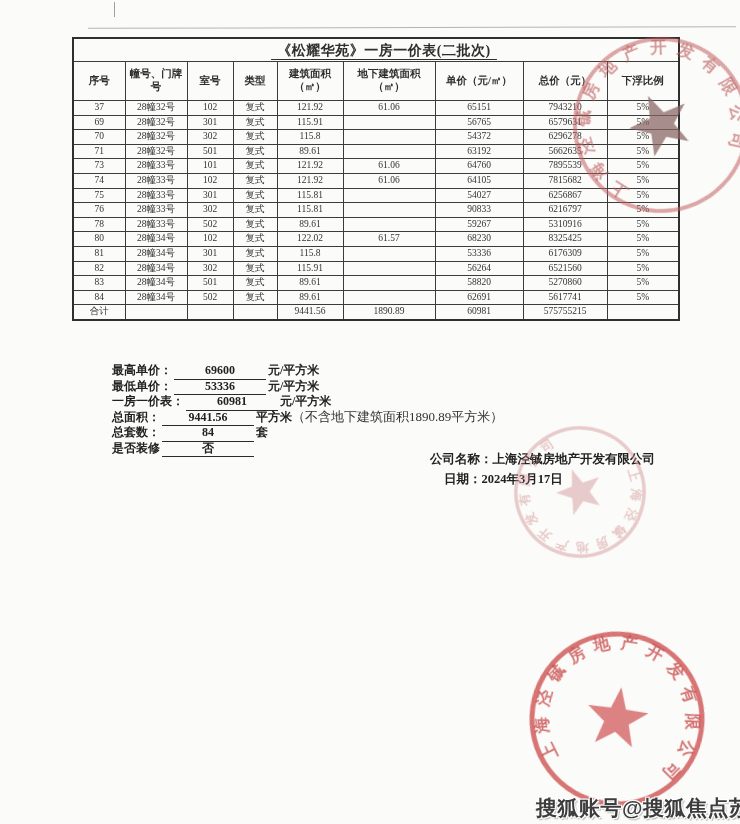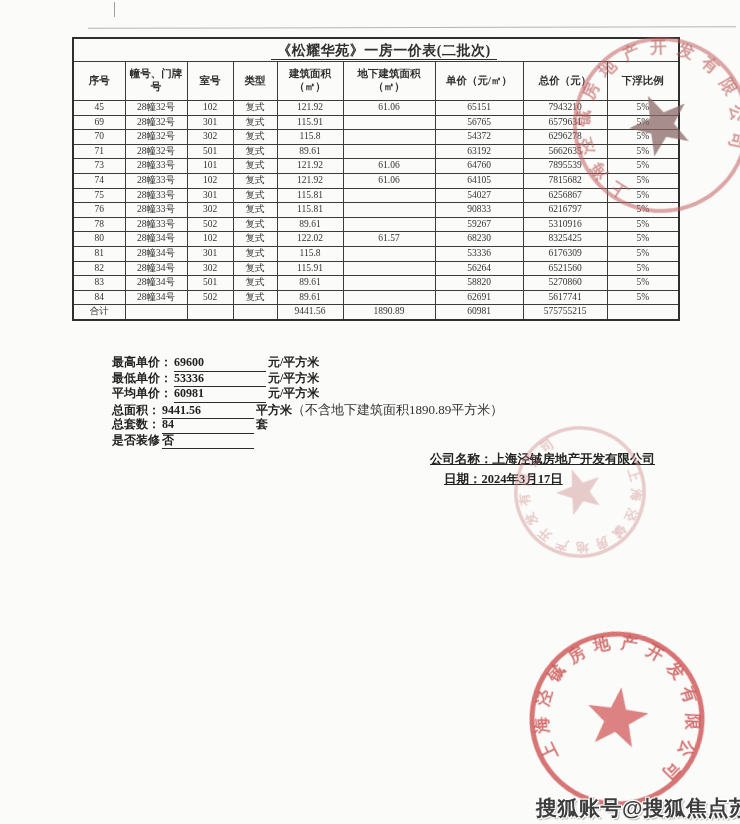--- a/index.html
+++ b/index.html
@@ -38,26 +38,26 @@
   }
   tbody.rows td{height:13.6px;font-size:9.5px;line-height:1;color:#333;}
   col.c1{width:52px}col.c2{width:62px}col.c3{width:46px}
   col.c4{width:44px}col.c5{width:66px}col.c6{width:92px}
   col.c7{width:88px}col.c8{width:84px}col.c9{width:72px}
 
   
   .summary{position:absolute;left:112px;top:355px;font-size:12px;font-weight:bold;color:#222;}
   .sline{height:15.5px;line-height:15.5px;white-space:nowrap;}
   .sline .val{
-    display:inline-block;min-width:92px;text-align:left;
-    border-bottom:1.5px solid #2a2a2a;margin:0 2px;
+    display:inline-block;min-width:92px;text-align:center;
+    border-bottom:1.5px solid #2a2a2a;margin:8px 2px;
   }
   .sline .note{font-size:13px;font-weight:normal;color:#333;}
 
-  .company-block{position:absolute;left:430px;top:451px;font-size:12.5px;font-weight:bold;color:#222;text-decoration:underline;}
+  .company-block{position:absolute;left:430px;top:451px;font-size:12.5px;font-weight:bold;color:#222;}
   .company-block .date{margin-top:3px;margin-left:14px;}
 
   
   .seal{position:absolute;pointer-events:none;}
   .seal text{font-family:"Liberation Serif","DejaVu Serif",serif;font-weight:bold;}
   .seal-top{left:566px;top:30px;transform:rotate(-24deg);filter:blur(.4px);}
   .seal-mid{left:509px;top:421px;transform:rotate(196deg);filter:blur(.5px);opacity:.85;}
   .seal-bot{left:524px;top:626px;transform:rotate(8deg);filter:blur(.3px);}
 
   
@@ -102,21 +102,21 @@
           <th>类型</th>
           <th>建筑面积（㎡）</th>
           <th>地下建筑面积（㎡）</th>
           <th>单价（元/㎡）</th>
           <th>总价（元）</th>
           <th>下浮比例</th>
         </tr>
     </tbody>
     <tbody class="rows">
         <tr>
-          <td>45</td>
+          <td>37</td>
           <td>28幢32号</td>
           <td>102</td>
           <td>复式</td>
           <td>121.92</td>
           <td>61.06</td>
           <td>65151</td>
           <td>7943210</td>
           <td>5%</td>
         </tr>
         <tr>
@@ -272,21 +272,21 @@
           <td>60981</td>
           <td>575755215</td>
           <td></td>
         </tr>
       </tbody>
   </table>
 
   <div class="summary">
       <div class="sline"><span>最高单价：</span><span class="val">69600</span><span>元/平方米</span></div>
       <div class="sline"><span>最低单价：</span><span class="val">53336</span><span>元/平方米</span></div>
-      <div class="sline"><span>平均单价：</span><span class="val">60981</span><span>元/平方米</span></div>
+      <div class="sline"><span>一房一价表：</span><span class="val">60981</span><span>元/平方米</span></div>
       <div class="sline"><span>总面积：</span><span class="val">9441.56</span><span>平方米</span><span class="note">（不含地下建筑面积1890.89平方米）</span></div>
       <div class="sline"><span>总套数：</span><span class="val">84</span><span>套</span></div>
       <div class="sline"><span>是否装修</span><span class="val">否</span><span></span></div>
     </div>
 
   <div class="company-block">
     <div>公司名称：上海泾铖房地产开发有限公司</div>
     <div class="date">日期：2024年3月17日</div>
   </div>
 

